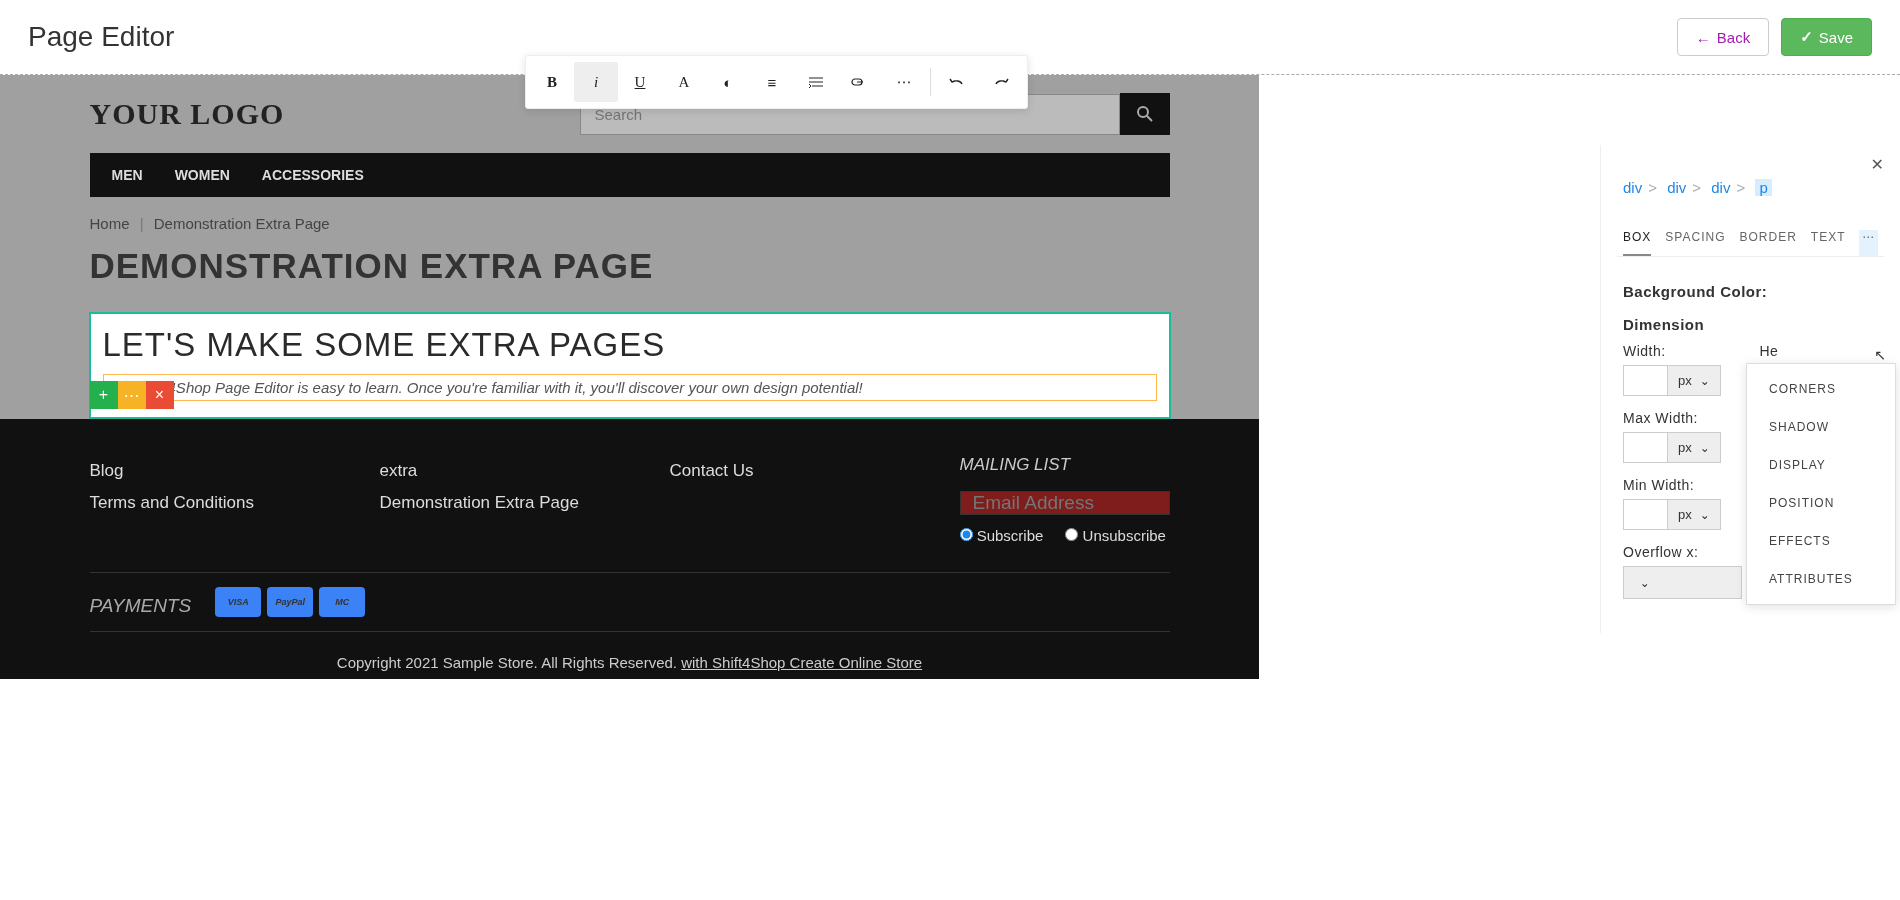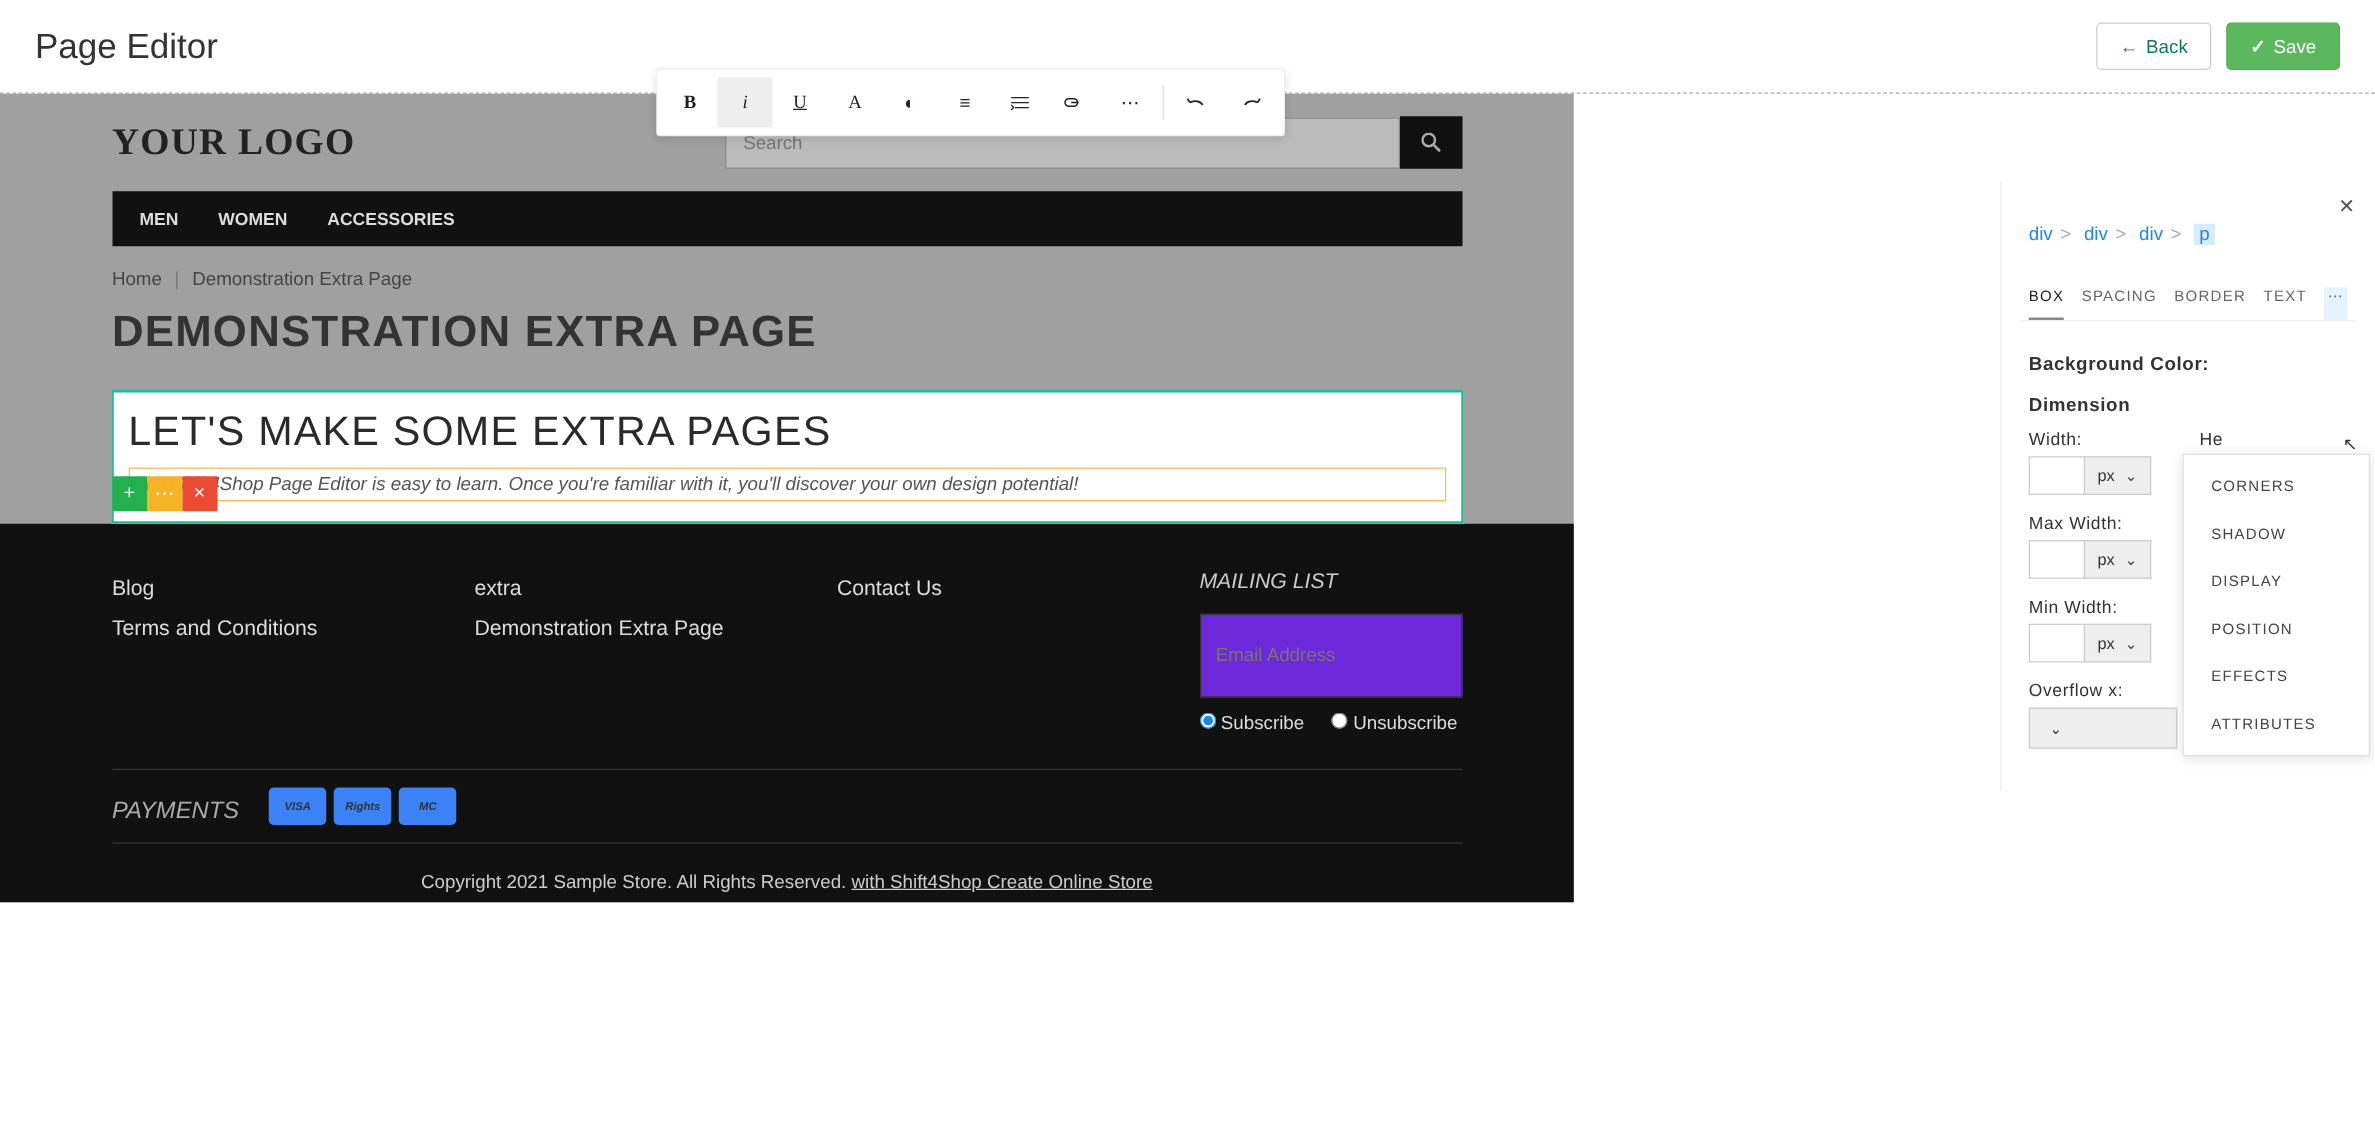--- a/index.html
+++ b/index.html
@@ -3,21 +3,21 @@
 <meta charset="utf-8">
 <style>
 * { margin: 0; padding: 0; box-sizing: border-box; }
 body { font-family: Arial, Helvetica, sans-serif; font-size: 14px; color: #333; background: #fff; }
 
 
 .header { display: flex; align-items: center; justify-content: space-between; padding: 18px 28px; }
 .header-title { font-size: 28px; font-weight: 400; color: #333; }
 .header-actions { display: flex; gap: 12px; }
 .btn { padding: 9px 18px; border: 1px solid #ccc; border-radius: 4px; cursor: pointer; font-size: 15px; display: inline-flex; align-items: center; gap: 6px; background: #fff; }
-.btn-back { color: #0f766e; text-align: center; }
+.btn-back { color: #a21caf; text-align: center; }
 .btn-save { background: #5cb85c; border-color: #4cae4c; color: #fff; }
 .arrow-left::before { content: "←"; font-weight: bold; }
 .check::before { content: "✓"; font-weight: bold; }
 
 .dashed-border { border-top: 1px dashed #aaa; }
 
 
 .floating-toolbar { position: absolute; top: 55px; left: 525px; background: #fff; border: 1px solid #eee; border-radius: 3px; box-shadow: 0 2px 8px rgba(0,0,0,0.12); display: flex; align-items: center; padding: 6px 4px; z-index: 200; }
 .tb-btn { width: 44px; height: 40px; display: flex; align-items: center; justify-content: center; cursor: pointer; font-size: 15px; color: #222; border-radius: 2px; }
 .tb-btn.active { background: #eee; }
@@ -50,21 +50,21 @@
 .editable-inner { padding: 12px 12px 16px 12px; }
 .block-title { font-size: 33px; font-weight: 500; letter-spacing: 1px; color: #2a2a2a; padding: 0 0 10px 0; }
 .block-text { border: 1px solid #ffb84d; padding: 4px 4px; font-style: italic; color: #555; font-size: 15px; }
 
 .footer { background: #111; color: #ccc; }
 .footer-inner { width: 1080px; margin: 0 auto; padding: 36px 0 0 0; }
 .footer-cols { display: flex; gap: 58px; padding-bottom: 28px; }
 .footer-col { flex: 1; }
 .footer-link { display: block; color: #ddd; font-size: 17px; padding: 6px 0; cursor: pointer; }
 .mailing-title { color: #ccc; font-size: 17px; font-weight: 500; padding-bottom: 16px; font-style: italic; }
-.mailing-input { width: 100%; background: #6d28d9; border: 1px solid #333; color: #aaa; padding: 24px 12px; font-size: 15px; }
+.mailing-input { width: 100%; background: #7f1d1d; border: 1px solid #333; color: #aaa; padding: 0 12px; font-size: 19px; }
 .radio-row { display: flex; gap: 22px; padding-top: 12px; align-items: center; color: #ddd; font-size: 15px; }
 .radio-row input[type=radio] { accent-color: #1e88e5; }
 
 .footer-mid { border-top: 1px solid #333; border-bottom: 1px solid #333; display: flex; align-items: center; justify-content: space-between; padding: 14px 0; }
 .stay-title { font-size: 19px; color: #aaa; letter-spacing: 1px; }
 .social { display: flex; gap: 14px; }
 .social-icon { width: 40px; height: 40px; border-radius: 50%; background: #ddd; color: #222; display: flex; align-items: center; justify-content: center; font-weight: bold; font-size: 18px; cursor: pointer; }
 .pay-title { font-size: 19px; color: #aaa; }
 .pay-cards { display: flex; gap: 6px; }
 .card { width: 46px; height: 30px; border-radius: 4px; background: #3b82f6; color: #333; display: flex; align-items: center; justify-content: center; font-size: 9px; font-weight: bold; }
@@ -220,21 +220,21 @@
             <label><input type="radio" checked="" style=""> <span>Subscribe</span></label>
             <label><input type="radio" style=""> <span>Unsubscribe</span></label>
           </div>
         </div>
       </div>
       <div class="footer-mid">
         <div style="display:flex;align-items:flex-end;gap:24px;font-style:italic;">
           <div class="pay-title">PAYMENTS</div>
           <div class="pay-cards">
             <div class="card">VISA</div>
-            <div class="card">Rights</div>
+            <div class="card">PayPal</div>
             <div class="card">MC</div>
           </div>
         </div>
       </div>
       <div class="footer-copy">
         <span>Copyright 2021 Sample Store. All Rights Reserved. </span><a>with Shift4Shop Create Online Store</a>
       </div>
     </div>
   </div>
 </div>

